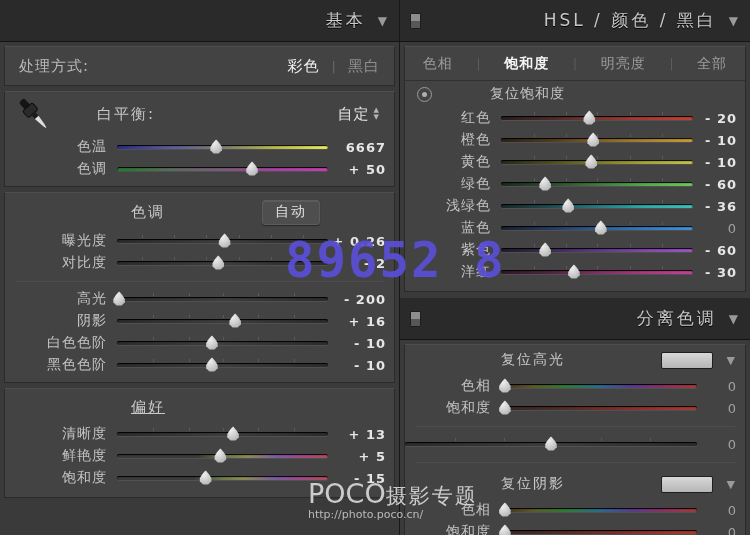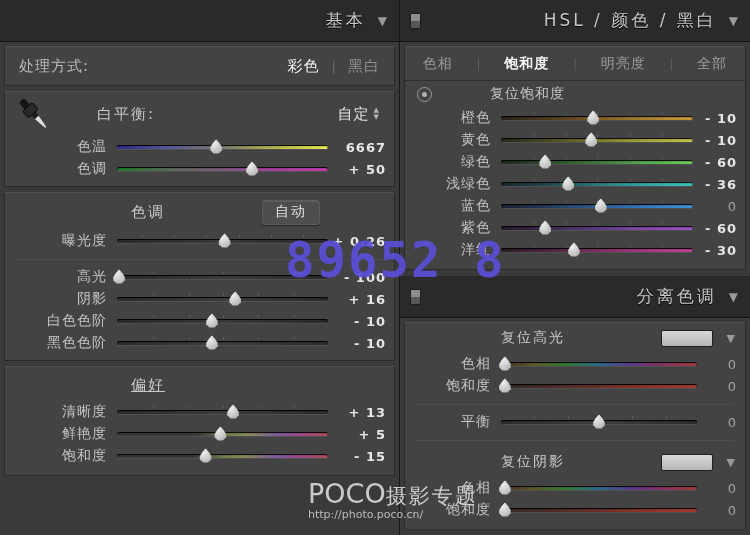--- a/index.html
+++ b/index.html
@@ -259,37 +259,53 @@
               <i style="left:27%"></i>
               <i style="left:42%"></i>
               <i style="left:58%"></i>
               <i style="left:73%"></i>
               <i style="left:88%"></i>
           </span>
           <span class="knob" style="left:51%"></span>
         </span>
         <span class="sval">+ 0.26</span>
       </div>
+      <div class="srow">
+        <span class="sname">对比度</span>
+        <span class="strack">
+          <span class="bar g-plain"></span>
+          <span class="ticks">
+            <i style="left:12%"></i>
+              <i style="left:27%"></i>
+              <i style="left:42%"></i>
+              <i style="left:58%"></i>
+              <i style="left:73%"></i>
+              <i style="left:88%"></i>
+          </span>
+          <span class="knob" style="left:48%"></span>
+        </span>
+        <span class="sval">- 2</span>
+      </div>
 
       <div class="divider"></div>
 
       <div class="srow">
         <span class="sname">高光</span>
         <span class="strack">
           <span class="bar g-plain"></span>
           <span class="ticks">
             <i style="left:17%"></i>
               <i style="left:34%"></i>
               <i style="left:50%"></i>
               <i style="left:67%"></i>
               <i style="left:84%"></i>
           </span>
           <span class="knob" style="left:1%"></span>
         </span>
-        <span class="sval">- 100</span>
+        <span class="sval">- 200</span>
       </div>
       <div class="srow">
         <span class="sname">阴影</span>
         <span class="strack">
           <span class="bar g-plain"></span>
           <span class="ticks">
             <i style="left:17%"></i>
               <i style="left:34%"></i>
               <i style="left:50%"></i>
               <i style="left:67%"></i>
@@ -392,20 +408,35 @@
 
       <div class="reset-row">
         <span class="target-tool">
             <i></i>
           </span>
         <span class="reset-label">复位饱和度</span>
       </div>
 
       <div id="hsl-rows">
           <div class="srow">
+            <span class="sname" style="width:96px">红色</span>
+            <span class="strack">
+              <span class="bar g-red"></span>
+              <span class="ticks">
+                <i style="left:17%"></i>
+                <i style="left:34%"></i>
+                <i style="left:50%"></i>
+                <i style="left:67%"></i>
+                <i style="left:84%"></i>
+              </span>
+              <span class="knob" style="left:46%"></span>
+            </span>
+            <span class="sval" style="width:44px">- 20</span>
+          </div>
+          <div class="srow">
             <span class="sname" style="width:96px">橙色</span>
             <span class="strack">
               <span class="bar g-orange"></span>
               <span class="ticks">
                 <i style="left:17%"></i>
                 <i style="left:34%"></i>
                 <i style="left:50%"></i>
                 <i style="left:67%"></i>
                 <i style="left:84%"></i>
               </span>
@@ -536,21 +567,20 @@
         <span class="strack">
           <span class="bar g-satgrad"></span>
           <span class="knob" style="left:2%"></span>
         </span>
         <span class="sval zero" style="width:40px">0</span>
       </div>
 
       <div class="divider"></div>
 
       <div class="srow">
-        <span class="sname" style="width:96px">平衡</span>
         <span class="strack">
           <span class="bar g-plain"></span>
           <span class="ticks">
             <i style="left:17%"></i>
               <i style="left:34%"></i>
               <i style="left:50%"></i>
               <i style="left:67%"></i>
               <i style="left:84%"></i>
           </span>
           <span class="knob" style="left:50%"></span>

